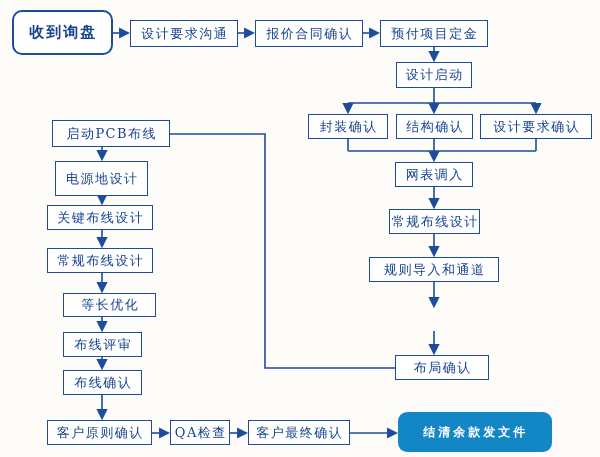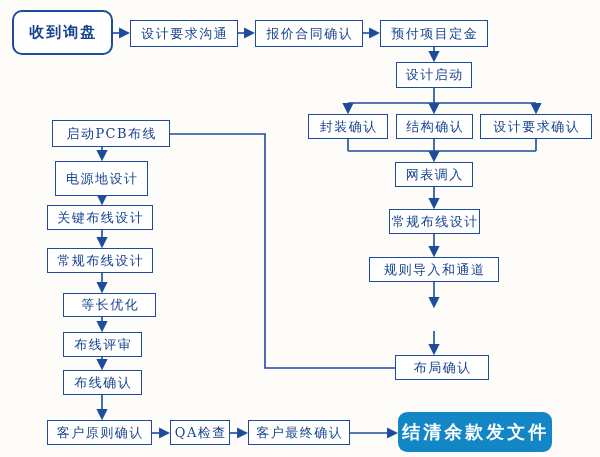--- a/index.html
+++ b/index.html
@@ -45,21 +45,21 @@
     font-size:15px;
     letter-spacing:2px;
     font-family:"DejaVu Sans","Liberation Sans",sans-serif;
   }
   .node.final{
     background:var(--final-fill);
     border:none;
     border-radius:9px;
     color:var(--final-text);
     font-weight:bold;
-    font-size:18px;
+    font-size:12px;
     letter-spacing:3px;
     font-family:"DejaVu Sans","Liberation Sans",sans-serif;
   }
 </style>
 </head>
 <body>
 
 <div class="canvas">
 
   <svg class="wires" width="600" height="457" viewBox="0 0 600 457" fill="none" stroke="currentColor" stroke-width="1.6">

